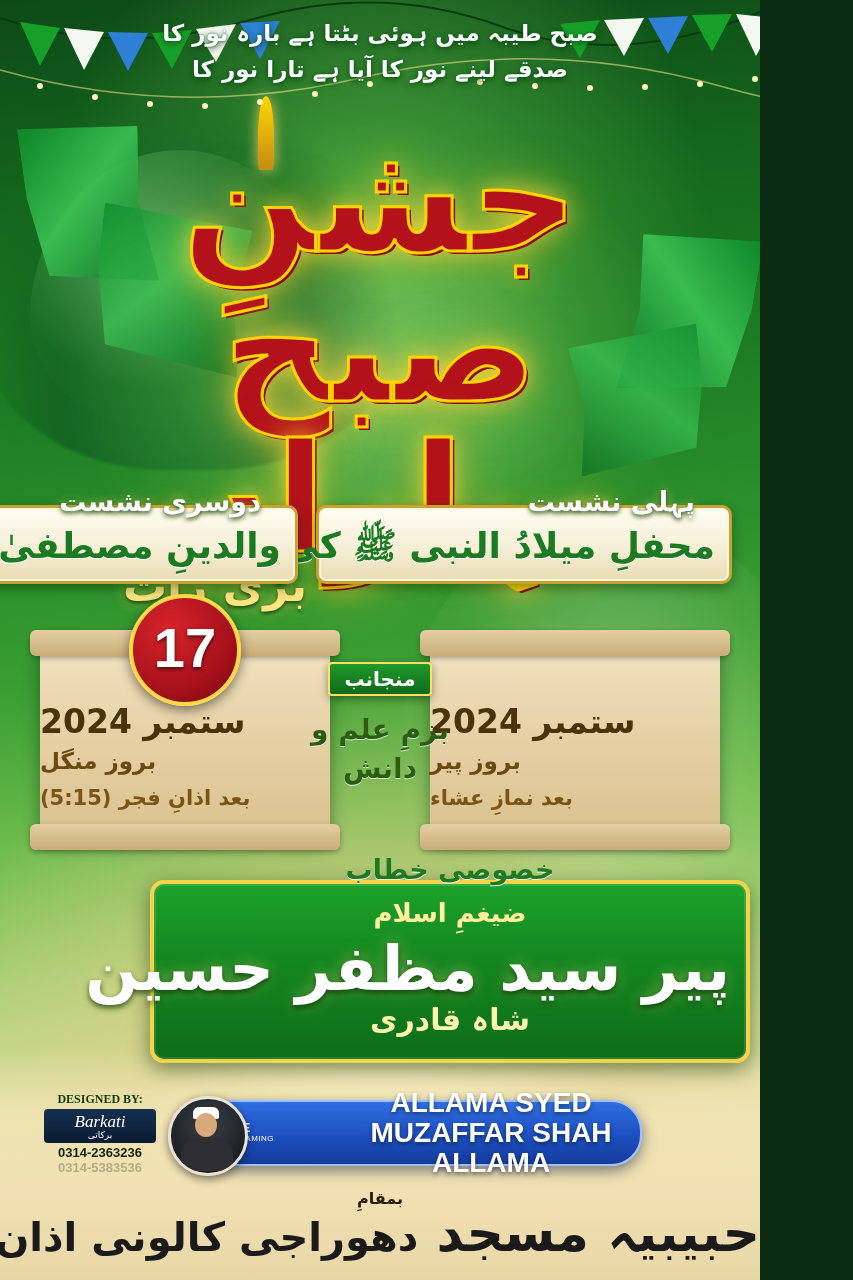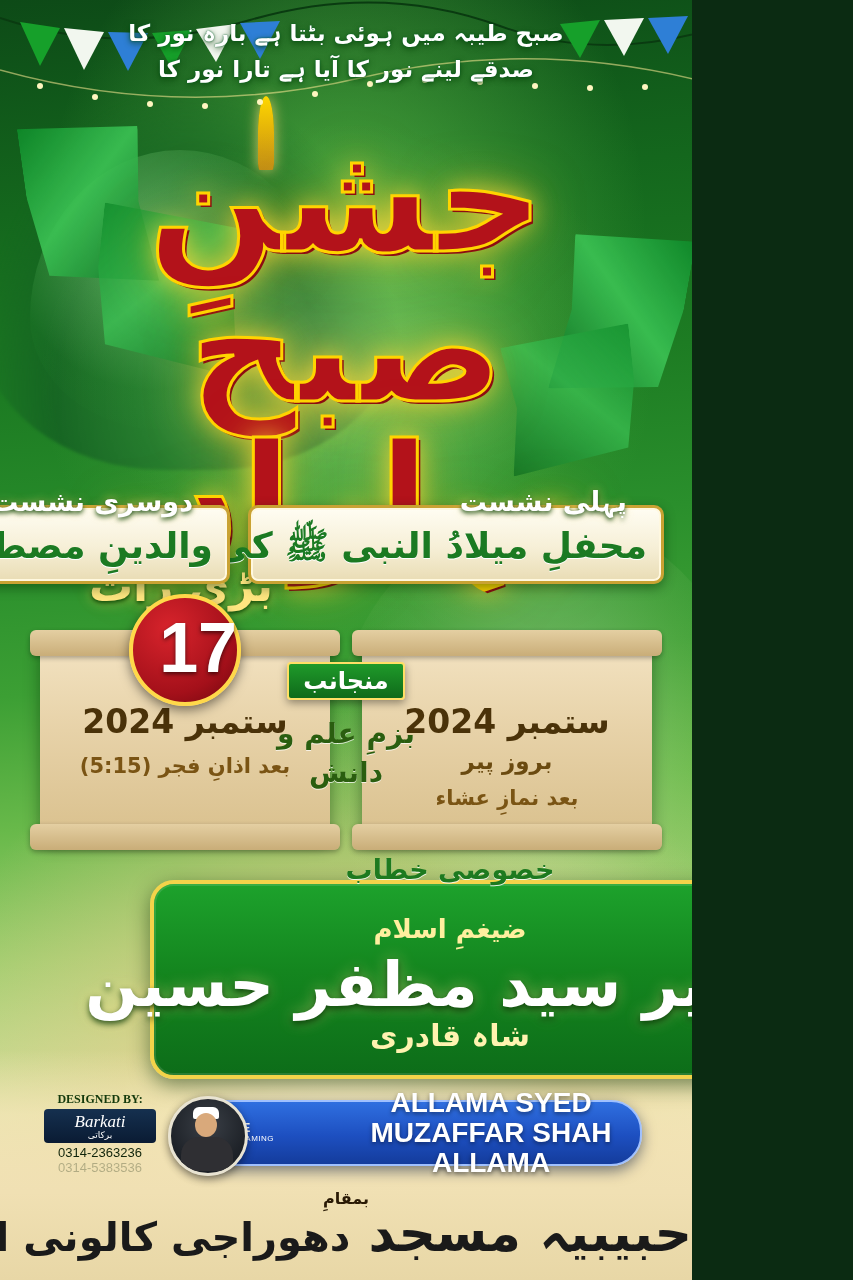--- a/index.html
+++ b/index.html
@@ -5,21 +5,21 @@
   html, body {
     margin: 0;
     padding: 0;
     background: #0b2b12;
   }
   body {
     font-family: "Liberation Sans", sans-serif;
   }
   .poster {
     position: relative;
-    width: 692px;
+    width: 760px;
     height: 1280px;
     overflow: hidden;
     background:
       radial-gradient(ellipse 70% 45% at 50% 18%, rgba(120,220,90,0.55) 0%, rgba(30,110,35,0.0) 62%),
       radial-gradient(ellipse 90% 55% at 50% 92%, rgba(255,244,205,0.95) 0%, rgba(230,205,140,0.55) 38%, rgba(160,170,90,0.0) 72%),
       linear-gradient(175deg, #0d4a17 0%, #14671d 16%, #1d7c23 30%, #2a8f2c 42%, #3c9f34 52%, #68b94a 62%, #9fce6f 72%, #cfdf9a 82%, #efe2b4 90%, #f6e9c2 100%);
   }
   
   .bg-dome {
     position: absolute;
@@ -230,32 +230,33 @@
     top: -46px;
     left: 50%;
     transform: translateX(-50%);
     width: 104px;
     height: 104px;
     border-radius: 50%;
     background: radial-gradient(circle at 35% 30%, #d8242c 0%, #a4101a 65%, #6d060d 100%);
     border: 4px solid #ffd84a;
     box-shadow: 0 4px 12px rgba(0,0,0,.5);
     color: #fff;
-    font-size: 70px;
+    font-size: 56px;
     font-weight: bold;
     line-height: 100px;
+    text-align: center;
     font-family: "Liberation Sans", sans-serif;
     text-shadow: 0 2px 4px rgba(0,0,0,.6);
     z-index: 2;
   }
   .scroll-inner {
     position: absolute;
     left: 0; right: 0;
     top: 62px;
-    text-align: center;
+    text-align: left;
     direction: rtl;
     color: #3d2b0c;
     font-family: "DejaVu Sans", "Liberation Sans", sans-serif;
     font-weight: bold;
   }
   .scroll-line1 { font-size: 33px; line-height: 1.2; color:#4a3209; white-space: nowrap;}
   .scroll-line2 { font-size: 23px; margin-top: 6px; color:#6a4a10; }
   .scroll-line3 { font-size: 21px; margin-top: 12px; color:#7a5414; }
 
   
@@ -268,21 +269,21 @@
     text-align: center;
     direction: rtl;
     z-index: 8;
   }
   .ribbon-tag {
     display: inline-block;
     background: linear-gradient(180deg, #1f9a2a, #0f6a1a);
     color: #fff;
     font-family: "DejaVu Sans", "Liberation Sans", sans-serif;
     font-weight: bold;
-    font-size: 24px;
+    font-size: 20px;
     padding: 3px 14px;
     border-radius: 4px;
     border: 2px solid #ffdf66;
     box-shadow: 0 3px 8px rgba(0,0,0,.4);
     white-space: nowrap;
   }
   .ribbon-text {
     margin-top: 14px;
     font-family: "DejaVu Sans", "Liberation Sans", sans-serif;
     font-weight: bold;
@@ -293,25 +294,25 @@
   }
 
   
   .speaker-panel {
     position: absolute;
     top: 880px;
     left: 150px;
     width: 560px;
     background: linear-gradient(180deg, #1da22c 0%, #14861f 45%, #0d6d19 100%);
     border: 4px solid #f3d34a;
-    border-radius: 24px;
+    border-radius: 14px;
     box-shadow: 0 6px 20px rgba(0,40,0,.5), inset 0 0 0 2px rgba(255,255,255,.12);
     text-align: center;
     direction: rtl;
-    padding: 30px 16px 22px 16px;
+    padding: 14px 16px 22px 16px;
     z-index: 7;
   }
   .speaker-label {
     position: absolute;
     top: -30px;
     left: 0; right: 0;
     text-align: center;
     font-family: "DejaVu Sans", "Liberation Sans", sans-serif;
     font-weight: bold;
     font-size: 27px;
@@ -442,21 +443,21 @@
   }
   .designer-logo small {
     display: block;
     font-size: 9px;
     font-style: normal;
     font-family: "DejaVu Sans", sans-serif;
   }
   .designer-phone {
     margin-top: 2px;
     font-family: "Liberation Sans", sans-serif;
-    font-weight: normal;
+    font-weight: bold;
     font-size: 13px;
     color: #10240a;
   }
   .designer-phone.ghost { opacity: .28; margin-top:0; }
 
   
   .footer {
     position: absolute;
     left: 0; right: 0;
     bottom: 16px;
@@ -562,20 +563,21 @@
         <div class="scroll-line1">ستمبر 2024</div>
         <div class="scroll-line2">بروز پیر</div>
         <div class="scroll-line3">بعد نمازِ عشاء</div>
       </div>
     </div>
 
     <div class="scroll-card">
       <div class="date-badge">17</div>
       <div class="scroll-inner">
         <div class="scroll-line1">ستمبر 2024</div>
+        <div class="scroll-line2">بروز منگل</div>
         <div class="scroll-line3">بعد اذانِ فجر (5:15)</div>
       </div>
     </div>
   </div>
 
   <div class="center-ribbon">
     <span class="ribbon-tag">منجانب</span>
     <div class="ribbon-text">بزمِ علم و دانش</div>
   </div>
 

